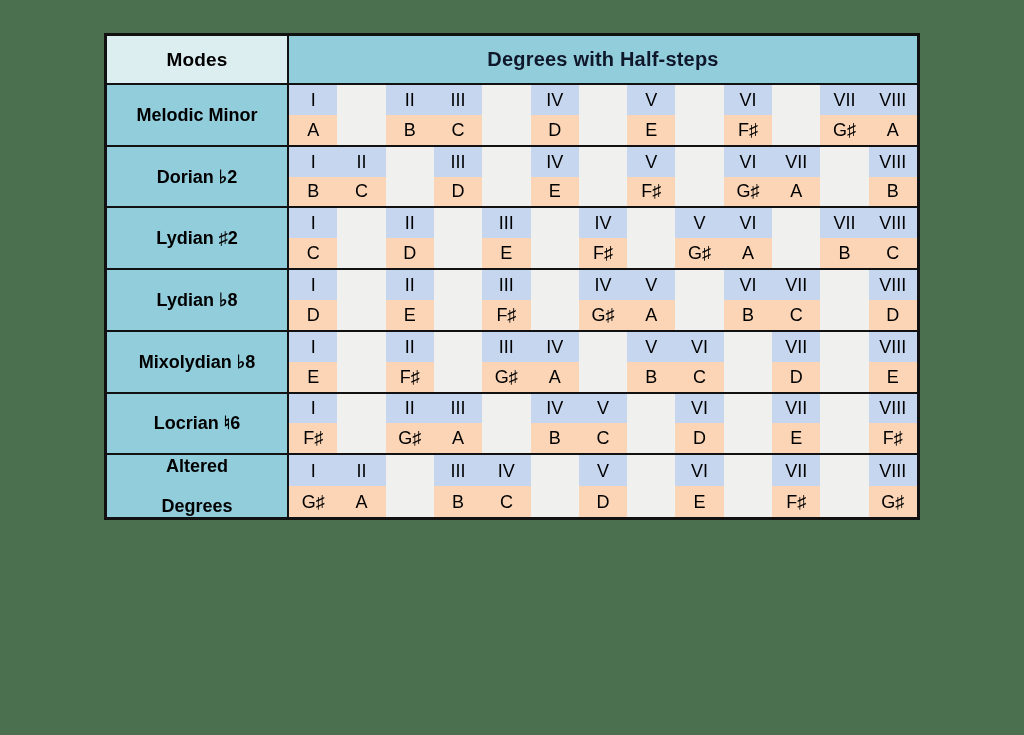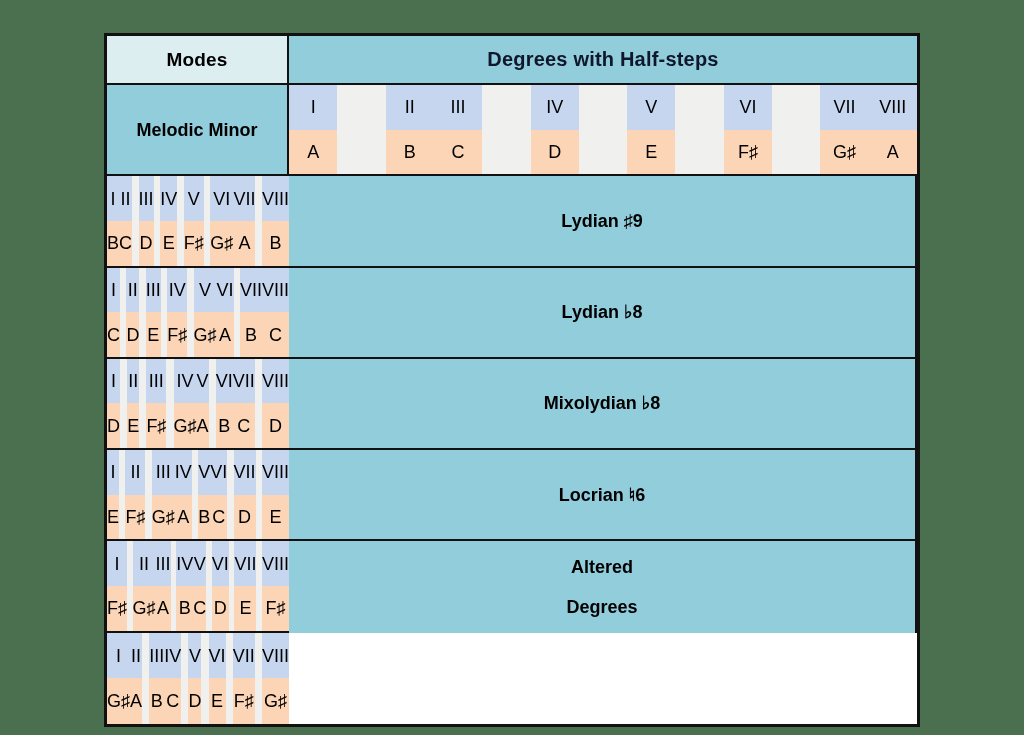--- a/index.html
+++ b/index.html
@@ -19,21 +19,21 @@
     width: 1024px;
     height: 735px;
   }
 
   
   .table-wrap {
     position: absolute;
     left: 104px;
     top: 33px;
     width: 816px;
-    height: 694px;
+    height: 487px;
     border: 3px solid #111111;
     box-sizing: border-box;
     background: #ffffff;
   }
   .grid {
     display: grid;
     grid-template-columns: 182px 1fr;
     grid-template-rows: 49px repeat(7, 1fr);
     width: 100%;
     height: 100%;
@@ -186,20 +186,23 @@
             </div>
             <div class="cell note"></div>
             <div class="cell note on">
               <span class="txt">G♯</span>
             </div>
             <div class="cell note on">
               <span class="txt">A</span>
             </div>
           </div>
         </div>
+        <div class="mode-name">
+          <div>Dorian ♭2</div>
+        </div>
         <div class="deg-row">
           <div class="slots">
             <div class="cell roman on">
               <span class="txt">I</span>
             </div>
             <div class="cell roman on">
               <span class="txt">II</span>
             </div>
             <div class="cell roman"></div>
             <div class="cell roman on">
@@ -249,21 +252,21 @@
             <div class="cell note on">
               <span class="txt">A</span>
             </div>
             <div class="cell note"></div>
             <div class="cell note on">
               <span class="txt">B</span>
             </div>
           </div>
         </div>
         <div class="mode-name">
-          <div>Lydian ♯9</div>
+          <div>Lydian ♯2</div>
         </div>
         <div class="deg-row">
           <div class="slots">
             <div class="cell roman on">
               <span class="txt">I</span>
             </div>
             <div class="cell roman"></div>
             <div class="cell roman on">
               <span class="txt">II</span>
             </div>

